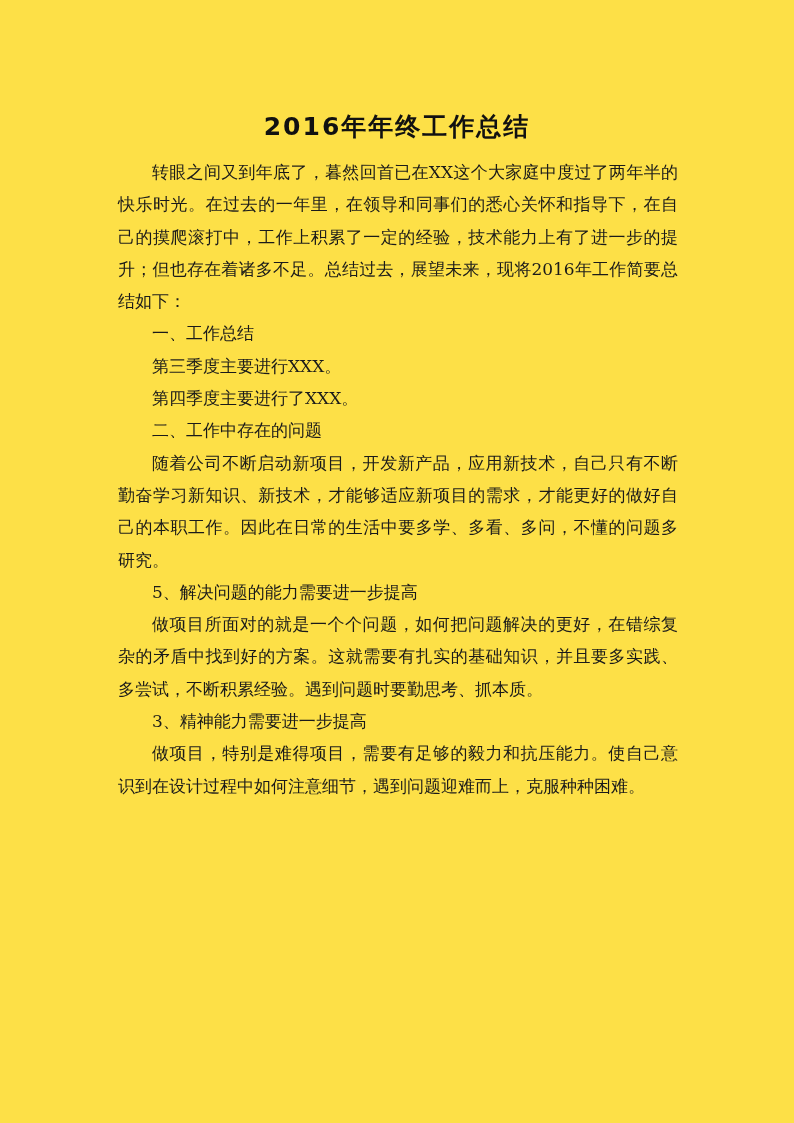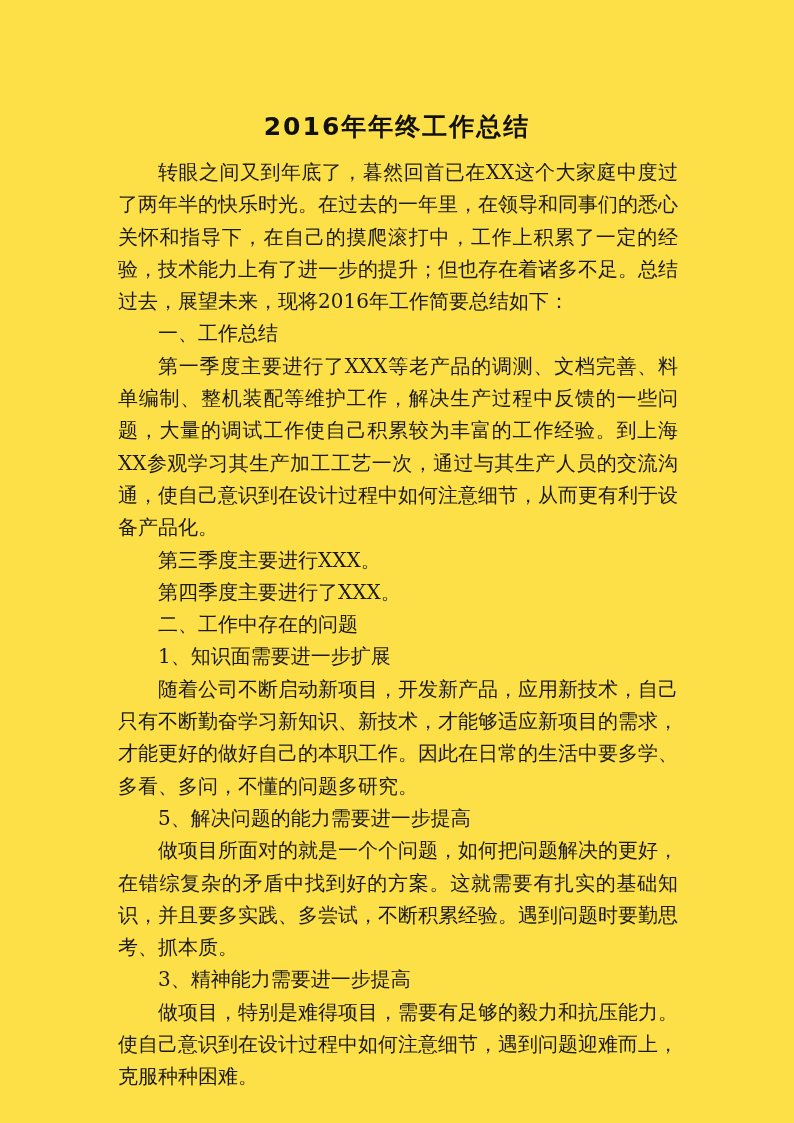--- a/index.html
+++ b/index.html
@@ -10,37 +10,35 @@
   .title {
     position: absolute; left: 0; width: 794px; top: 110px;
     text-align: center;
     font-family: "DejaVu Sans", sans-serif;
     font-size: 25px; font-weight: bold; color: #111;
     letter-spacing: 2px;
   }
   .body {
     position: absolute; left: 118px; top: 156px; width: 560px;
     font-family: "DejaVu Serif", serif;
-    font-size: 20px; line-height: 32.3px; color: #1a1a1a;
+    font-size: 17px; line-height: 32.3px; color: #1a1a1a;
     text-align: justify;
   }
   .body p { margin: 0; text-indent: 2em; }
 </style>
 </head>
 <body>
 
 <div class="page">
   <div class="title">2016年年终工作总结</div>
   <div class="body">
     <p>转眼之间又到年底了，暮然回首已在XX这个大家庭中度过了两年半的快乐时光。在过去的一年里，在领导和同事们的悉心关怀和指导下，在自己的摸爬滚打中，工作上积累了一定的经验，技术能力上有了进一步的提升；但也存在着诸多不足。总结过去，展望未来，现将2016年工作简要总结如下：</p>
     <p>一、工作总结</p>
-    <p>第一季度主要进行了XXX等老产品的调测、文档完善、料单编制、整机装配等维护工作，解决生产过程中反馈的一些问题，大量的调试工作使自己积累较为丰富的工作经验。到上海XX参观学习其生产加工工艺一次，通过与其生产人员的交流沟通，使自己意识到在设计过程中如何注意细节，从而更有利于设备产品化。</p>
     <p>第三季度主要进行XXX。</p>
     <p>第四季度主要进行了XXX。</p>
     <p>二、工作中存在的问题</p>
-    <p>1、知识面需要进一步扩展</p>
     <p>随着公司不断启动新项目，开发新产品，应用新技术，自己只有不断勤奋学习新知识、新技术，才能够适应新项目的需求，才能更好的做好自己的本职工作。因此在日常的生活中要多学、多看、多问，不懂的问题多研究。</p>
     <p>5、解决问题的能力需要进一步提高</p>
     <p>做项目所面对的就是一个个问题，如何把问题解决的更好，在错综复杂的矛盾中找到好的方案。这就需要有扎实的基础知识，并且要多实践、多尝试，不断积累经验。遇到问题时要勤思考、抓本质。</p>
     <p>3、精神能力需要进一步提高</p>
     <p>做项目，特别是难得项目，需要有足够的毅力和抗压能力。使自己意识到在设计过程中如何注意细节，遇到问题迎难而上，克服种种困难。</p>
   </div>
 </div>
 
 </body></html>

